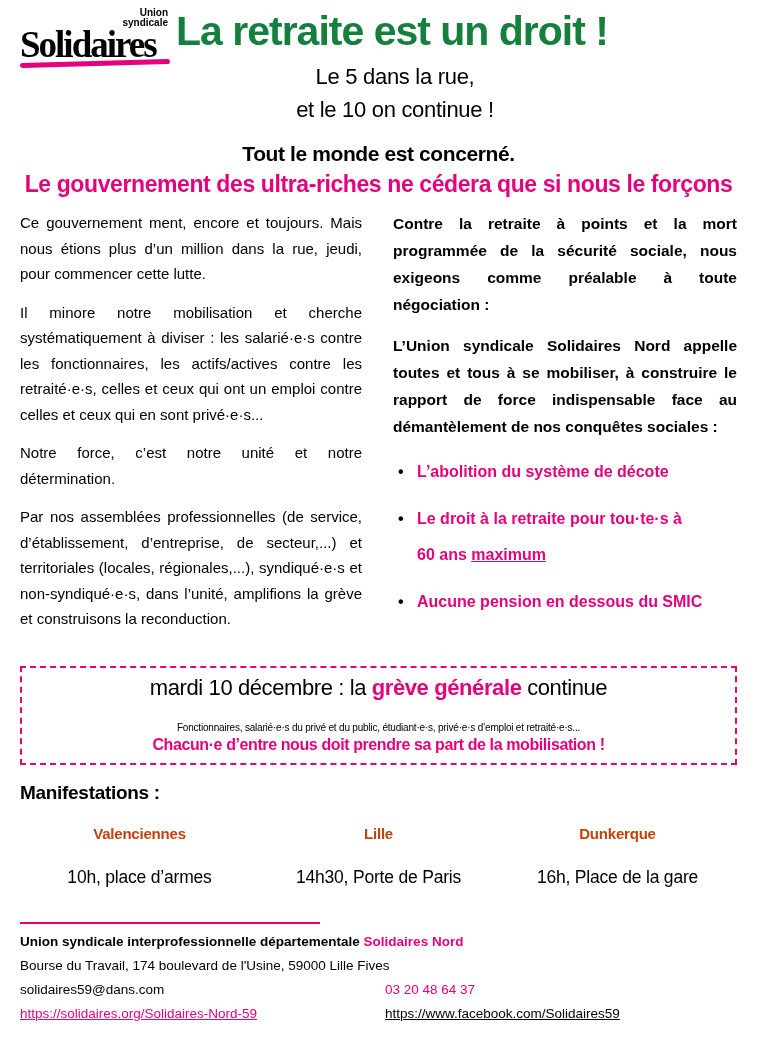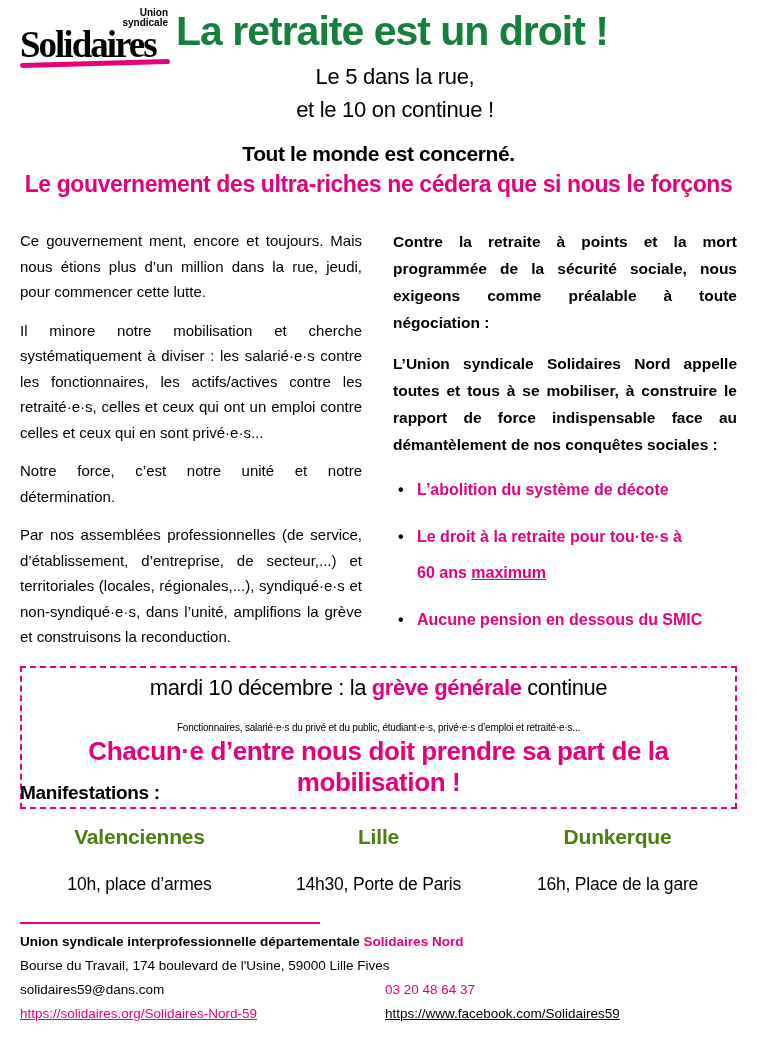--- a/index.html
+++ b/index.html
@@ -24,49 +24,49 @@
     font-size:41px; font-weight:700; color:#15803d; letter-spacing:-1px; white-space:nowrap;
   }
   .subtitle { position:absolute; left:180px; top:60px; width:430px; text-align:center; font-size:22px; line-height:33px; letter-spacing:-0.3px; }
 
   
   .intro { position:absolute; top:142px; left:0; width:100%; text-align:center; }
   .intro-black { font-size:21px; font-weight:700; letter-spacing:-0.4px; }
   .intro-pink  { font-size:23px; font-weight:700; color:#e5007d; letter-spacing:-0.4px; margin-top:5px; }
 
   
-  .columns { position:absolute; top:228px; left:20px; width:717px; display:flex; gap:31px; }
+  .columns { position:absolute; top:210px; left:20px; width:717px; display:flex; gap:31px; }
   .col-left  { width:342px; font-size:15px; line-height:25.5px; text-align:justify; }
   .col-left p { margin:0 0 13px 0; }
   .col-right { flex:1; font-size:15.5px; line-height:27px; font-weight:700; text-align:justify; }
   .col-right p { margin:0 0 14px 0; }
   .bullets { list-style:none; margin:8px 0 0 0; padding:0; }
   .bullets li {
     position:relative; padding-left:24px; margin-bottom:11px;
     color:#e5007d; font-size:16px; line-height:36px; text-align:left;
   }
   .bullets li::before { content:"\2022"; position:absolute; left:5px; top:0; color:#000; }
   .u { text-decoration:underline; }
 
   
   .callout {
     position:absolute; top:666px; left:20px; width:717px; box-sizing:border-box;
     border:2px dashed #e5007d; text-align:center; padding:7px 4px 9px 4px;
   }
   .callout-line1 { font-size:22px; letter-spacing:-0.4px; }
   .callout-hl { color:#e5007d; font-weight:700; }
   .callout-line2 { font-size:10px; letter-spacing:-0.2px; margin-top:21px; }
-  .callout-line3 { font-size:26px; font-weight:700; color:#e5007d; letter-spacing:-0.4px; margin-top:3px; }
+  .callout-line3 { font-size:16px; font-weight:700; color:#e5007d; letter-spacing:-0.4px; margin-top:3px; }
 
   
   .manifs { position:absolute; top:782px; left:20px; width:717px; }
   .manifs-heading { margin:0; font-size:19px; font-weight:700; letter-spacing:-0.3px; }
   .events { display:flex; margin-top:21px; }
   .event { flex:1; text-align:center; }
-  .event-city { color:#4d7c0f; font-weight:700; font-size:21px; letter-spacing:-0.2px; }
+  .event-city { color:#c2410c; font-weight:700; font-size:15px; letter-spacing:-0.2px; }
   .event-details { font-size:17.5px; margin-top:25px; letter-spacing:-0.2px; }
 
   
   .footer { position:absolute; top:922px; left:20px; width:717px; font-size:13.5px; }
   .footer-rule { width:300px; height:2px; background:#e5007d; }
   .org-line { font-weight:700; margin-top:10px; }
   .pink { color:#e5007d; }
   .address { margin-top:9px; }
   .contact-row { display:flex; margin-top:9px; }
   .contact-left { width:365px; }

